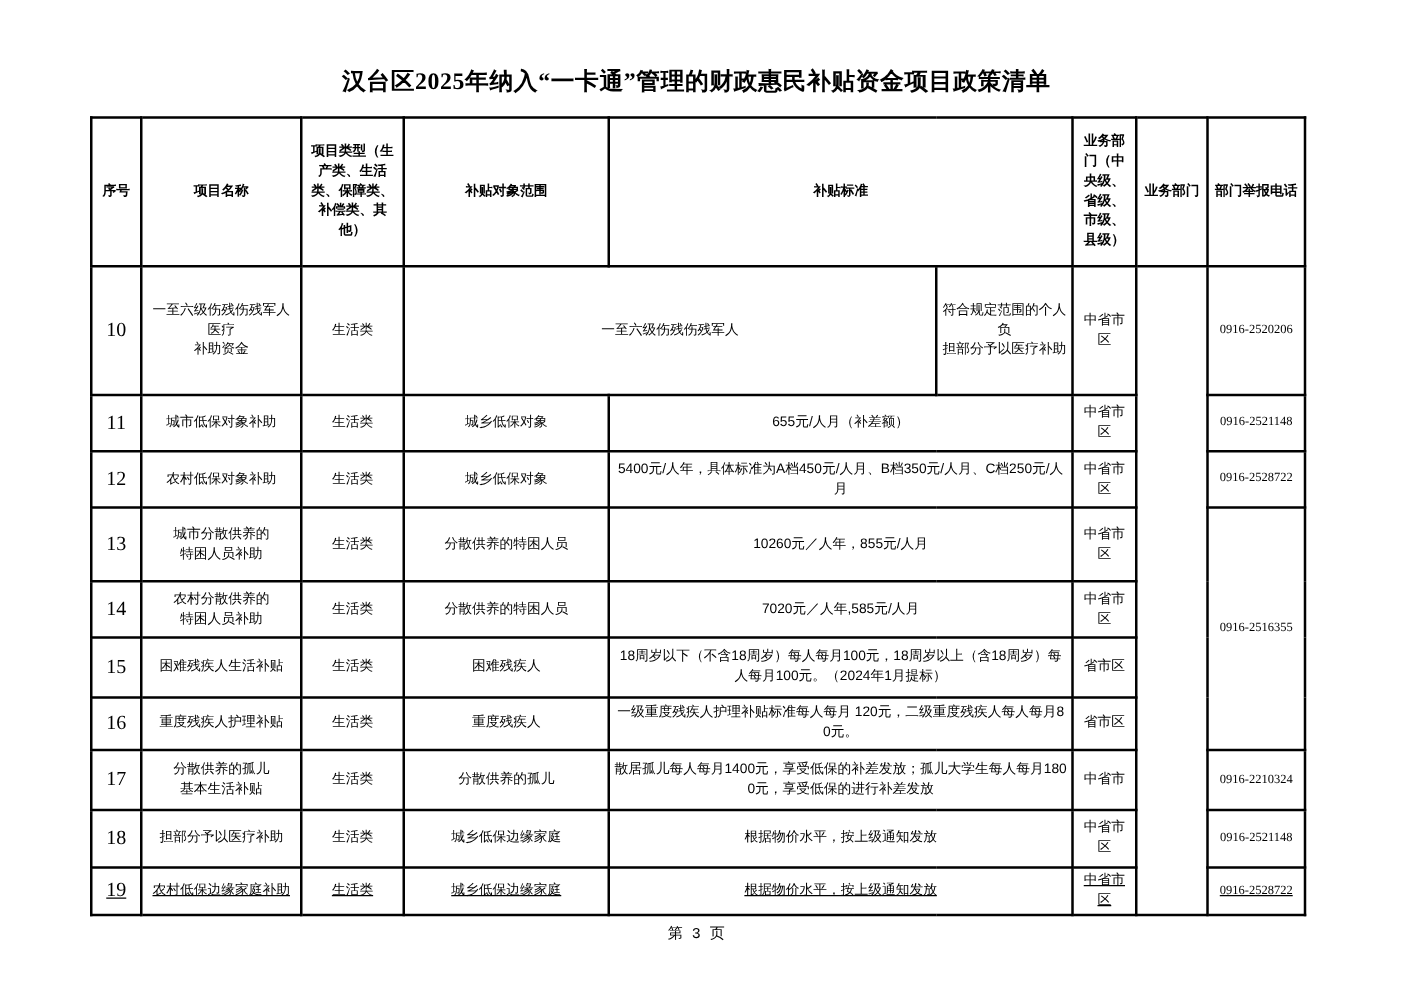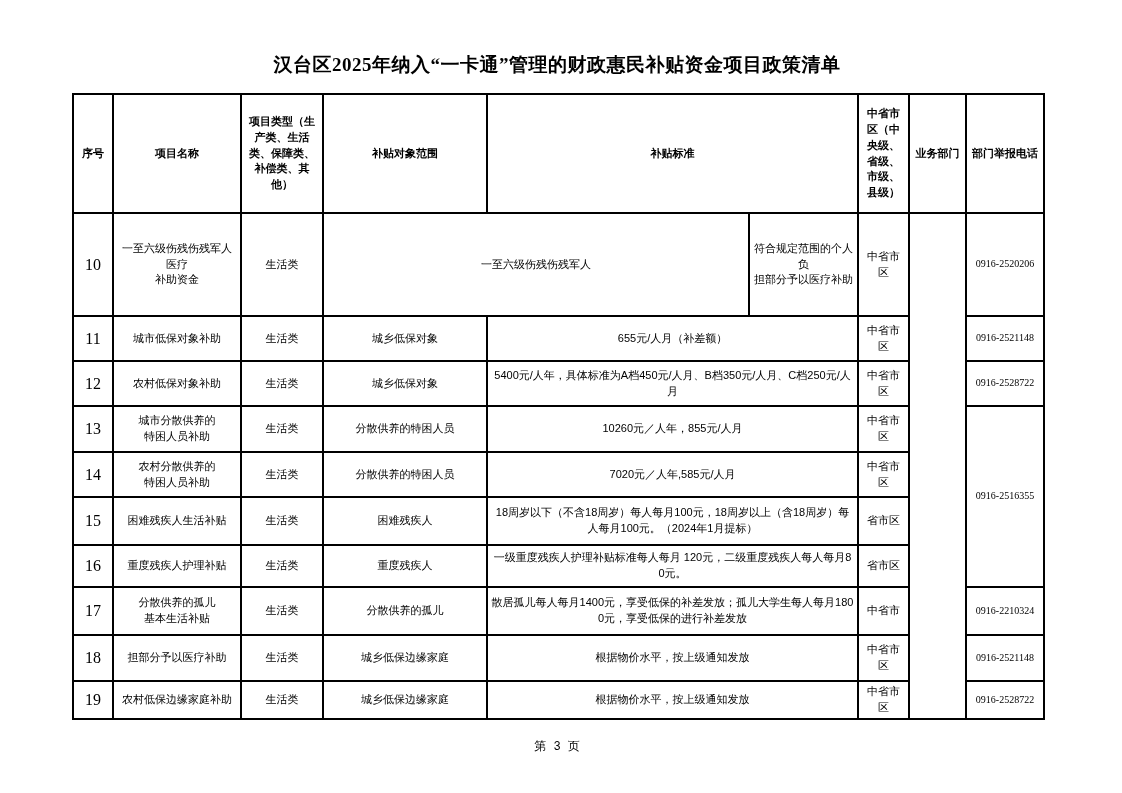--- a/index.html
+++ b/index.html
@@ -87,21 +87,21 @@
     <col style="width:57px">
     <col style="width:78px">
   </colgroup>
   <thead>
     <tr style="height:119px;">
       <th>序号</th>
       <th>项目名称</th>
       <th>项目类型（生产类、生活类、保障类、补偿类、其他）</th>
       <th>补贴对象范围</th>
       <th colspan="2">补贴标准</th>
-      <th>中省市区（中央级、省级、市级、县级）</th>
+      <th>业务部门（中央级、省级、市级、县级）</th>
       <th>业务部门</th>
       <th>部门举报电话</th>
     </tr>
   </thead>
   <tbody>
       <tr style="height: 103px;">
         <td class="cell-index">10</td>
         <td class="cell-name">一至六级伤残伤残军人医疗
 补助资金</td>
         <td class="cell-type">生活类</td>
@@ -123,21 +123,21 @@
       </tr>
       <tr style="height: 45px;">
         <td class="cell-index">12</td>
         <td class="cell-name">农村低保对象补助</td>
         <td class="cell-type">生活类</td>
         <td class="cell-target">城乡低保对象</td>
         <td class="cell-standard" colspan="2">5400元/人年，具体标准为A档450元/人月、B档350元/人月、C档250元/人月</td>
         <td class="cell-source">中省市区</td>
         <td class="cell-phone">0916-2528722</td>
       </tr>
-      <tr style="height: 46px;">
+      <tr style="height: 59px;">
         <td class="cell-index">13</td>
         <td class="cell-name">城市分散供养的
 特困人员补助</td>
         <td class="cell-type">生活类</td>
         <td class="cell-target">分散供养的特困人员</td>
         <td class="cell-standard" colspan="2">10260元／人年，855元/人月</td>
         <td class="cell-source">中省市区</td>
         <td class="cell-phone" rowspan="4">0916-2516355</td>
       </tr>
       <tr style="height: 45px;">
@@ -177,21 +177,21 @@
       </tr>
       <tr style="height: 46px;">
         <td class="cell-index">18</td>
         <td class="cell-name">担部分予以医疗补助</td>
         <td class="cell-type">生活类</td>
         <td class="cell-target">城乡低保边缘家庭</td>
         <td class="cell-standard" colspan="2">根据物价水平，按上级通知发放</td>
         <td class="cell-source">中省市区</td>
         <td class="cell-phone">0916-2521148</td>
       </tr>
-      <tr style="height: 34px;">
+      <tr style="height: 34px; text-decoration: underline;">
         <td class="cell-index">19</td>
         <td class="cell-name">农村低保边缘家庭补助</td>
         <td class="cell-type">生活类</td>
         <td class="cell-target">城乡低保边缘家庭</td>
         <td class="cell-standard" colspan="2">根据物价水平，按上级通知发放</td>
         <td class="cell-source">中省市区</td>
         <td class="cell-phone">0916-2528722</td>
       </tr>
     </tbody>
 </table>

